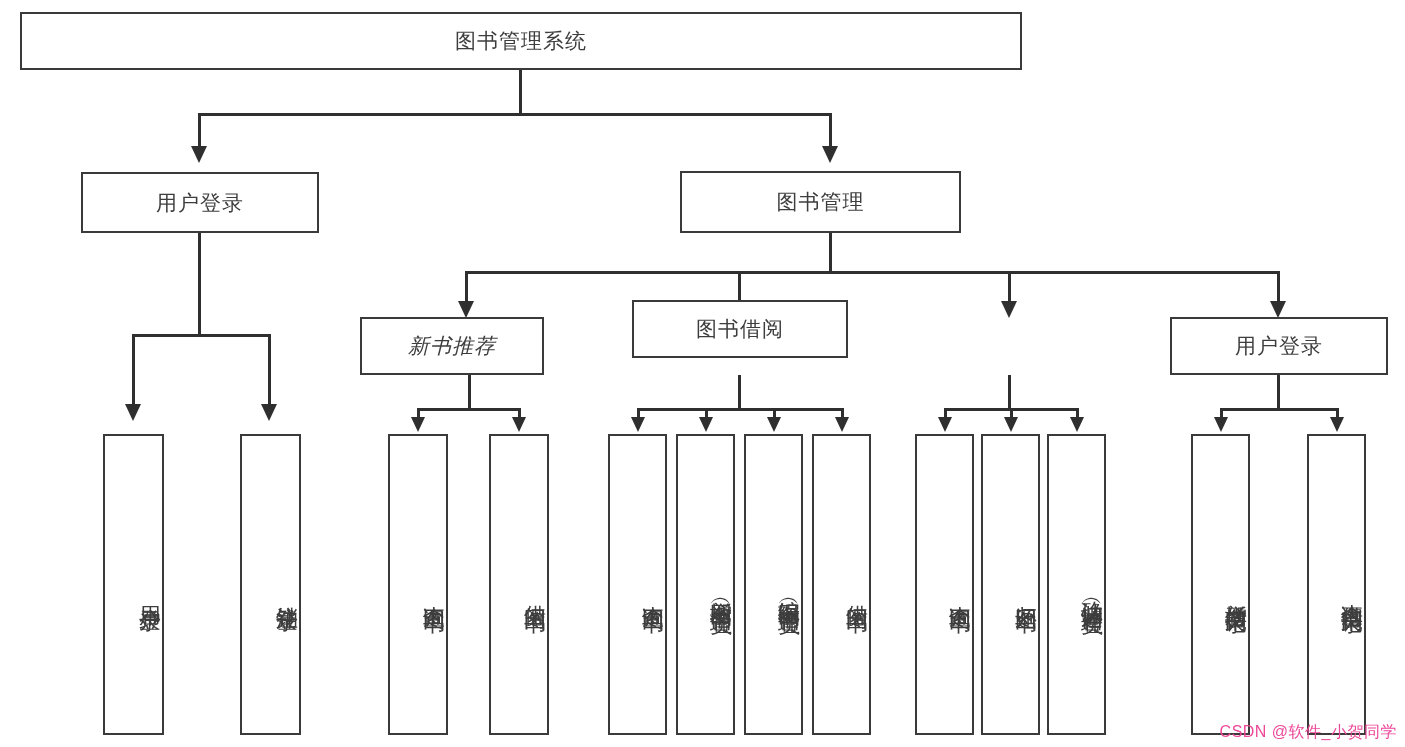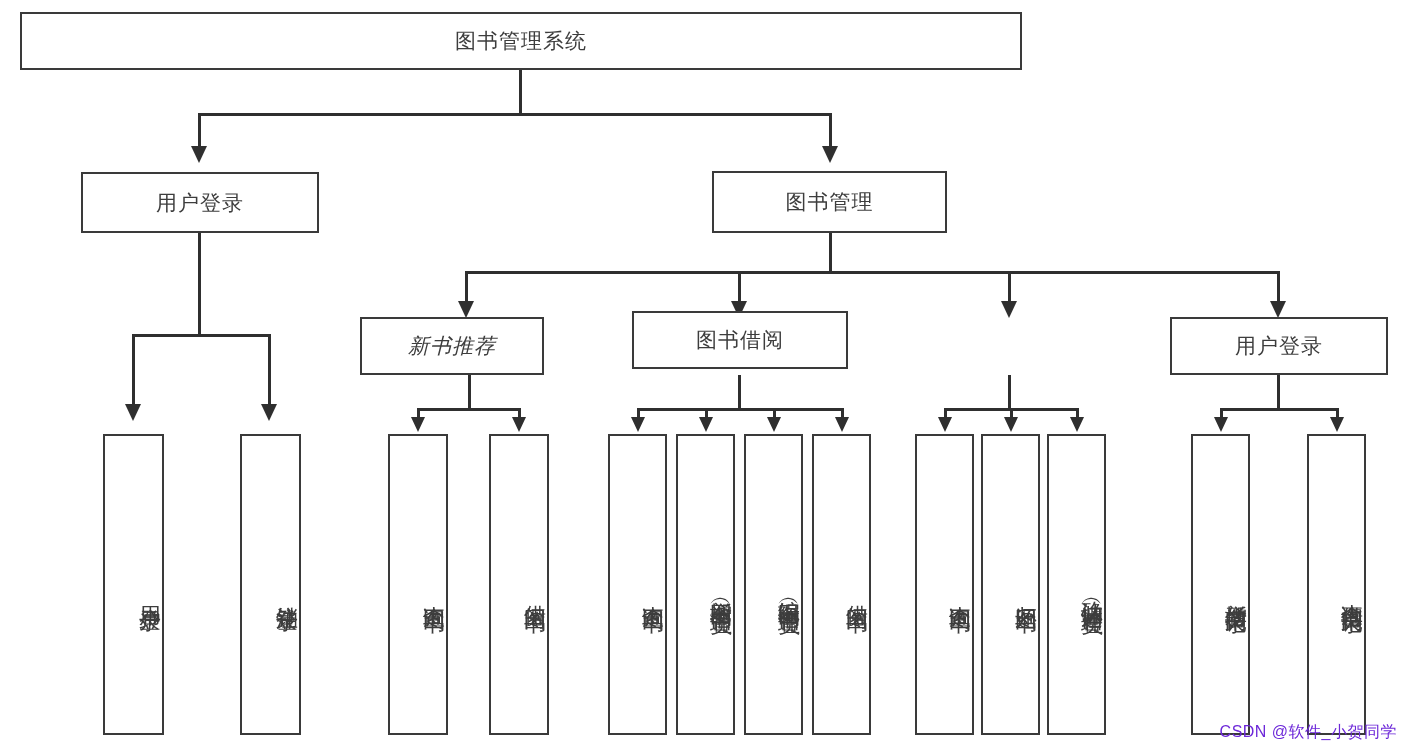--- a/index.html
+++ b/index.html
@@ -39,21 +39,21 @@
   .arrow.sm{
     border-left:7px solid transparent;
     border-right:7px solid transparent;
     border-top:15px solid #2f2f2f;
   }
   #watermark{
     position:absolute;
     right:8px;
     bottom:4px;
     font-size:16px;
-    color:#6d28d9;
+    color:#ec4899;
     letter-spacing:0.5px;
     white-space:nowrap;
     font-family:"Liberation Sans","DejaVu Sans",sans-serif;
   }
 </style>
 </head>
 <body>
 
 <div id="canvas">
 
@@ -66,21 +66,21 @@
   <div class="edge hline" style="left:198px;top:113px;width:634px;"></div>
 
   <div class="edge vline" style="left:198px;top:113px;height:35px;"></div>
   <div class="arrow" style="left:191px;top:146px;"></div>
   <div class="edge vline" style="left:829px;top:113px;height:35px;"></div>
   <div class="arrow" style="left:822px;top:146px;"></div>
 
   <div class="node h" style="left:81px;top:172px;width:238px;height:61px;">
     <span>用户登录</span>
   </div>
-  <div class="node h" style="left:712px;top:171px;width:235px;height:62px;">
+  <div class="node h" style="left:680px;top:171px;width:281px;height:62px;">
     <span>图书管理</span>
   </div>
 
   <div class="edge vline" style="left:198px;top:233px;height:103px;"></div>
   <div class="edge hline" style="left:132px;top:334px;width:136px;"></div>
   <div class="edge vline" style="left:132px;top:334px;height:72px;"></div>
   <div class="arrow" style="left:125px;top:404px;"></div>
   <div class="edge vline" style="left:268px;top:334px;height:72px;"></div>
   <div class="arrow" style="left:261px;top:404px;"></div>
 
@@ -99,21 +99,21 @@
   <div class="edge vline" style="left:738px;top:271px;height:32px;"></div>
   <div class="arrow" style="left:731px;top:301px;"></div>
   <div class="edge vline" style="left:1008px;top:271px;height:32px;"></div>
   <div class="arrow" style="left:1001px;top:301px;"></div>
   <div class="edge vline" style="left:1277px;top:271px;height:32px;"></div>
   <div class="arrow" style="left:1270px;top:301px;"></div>
 
   <div class="node h" style="left:360px;top:317px;width:184px;height:58px;font-style:italic;">
     <span>新书推荐</span>
   </div>
-  <div class="node h" style="left:632px;top:311px;width:216px;height:58px;">
+  <div class="node h" style="left:632px;top:300px;width:216px;height:58px;">
     <span>图书借阅</span>
   </div>
   <div class="node h" style="left:1170px;top:317px;width:218px;height:58px;">
     <span>用户登录</span>
   </div>
 
   <div class="edge vline" style="left:468px;top:375px;height:35px;"></div>
   <div class="edge hline" style="left:417px;top:408px;width:104px;"></div>
   <div class="edge vline" style="left:417px;top:408px;height:12px;"></div>
   <div class="arrow sm" style="left:411px;top:417px;"></div>

